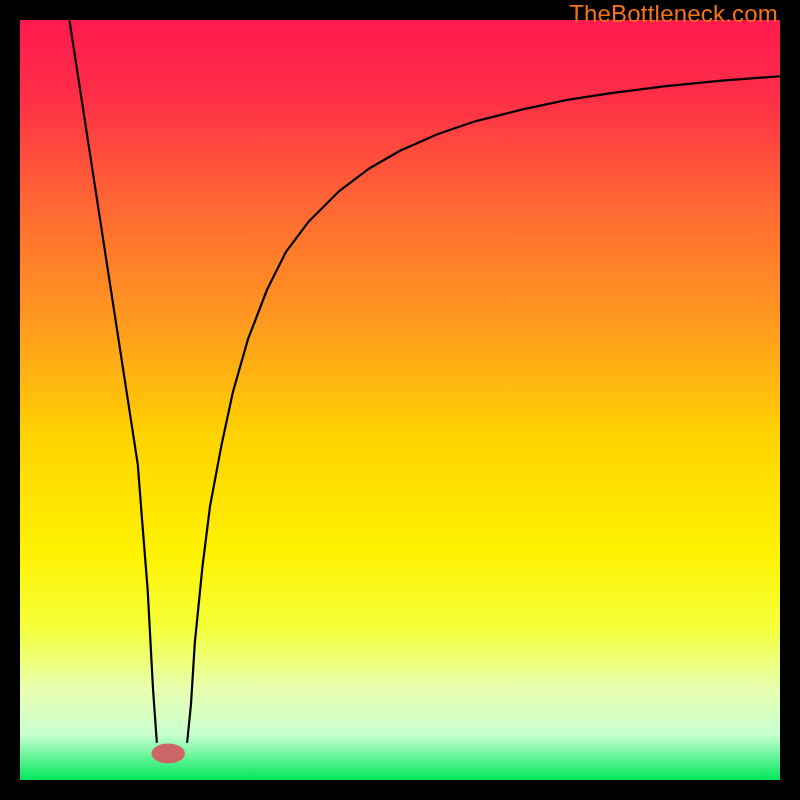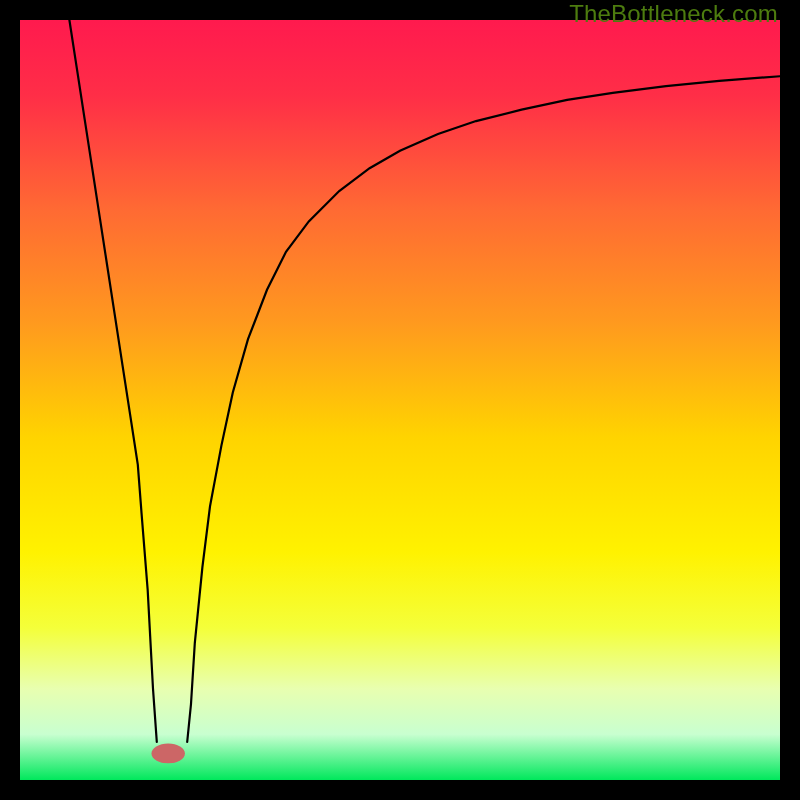--- a/index.html
+++ b/index.html
@@ -23,21 +23,21 @@
     position: absolute;
     left: 0;
     top: 0;
     width: 760px;
     height: 760px;
   }
   .watermark {
     position: absolute;
     top: 0px;
     right: 22px;
-    color: #4d7c0f;
+    color: #f97316;
     font-size: 24px;
     font-weight: 500;
     letter-spacing: 0.2px;
     user-select: none;
   }
   svg { display: block; }
 </style>
 </head>
 <body>
 

